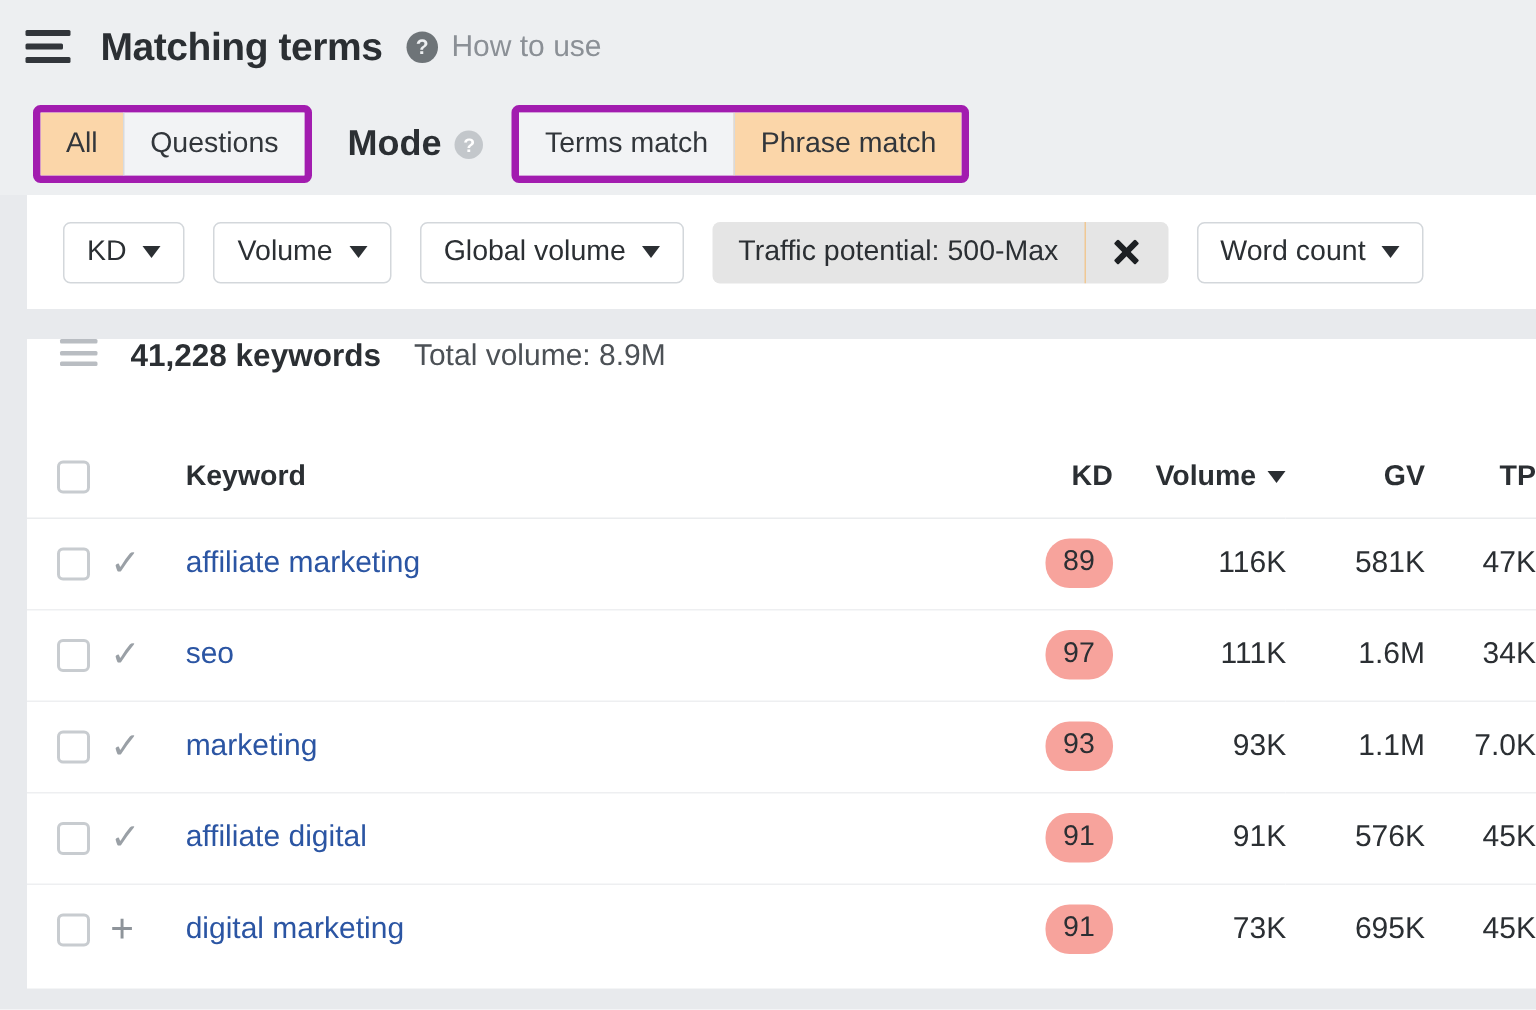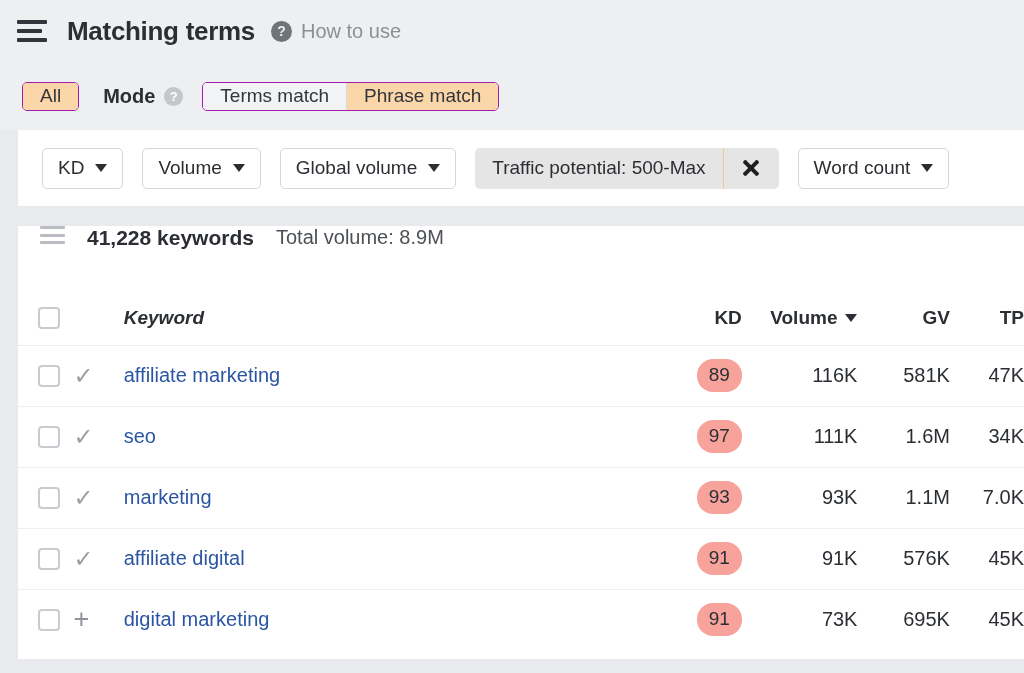--- a/index.html
+++ b/index.html
@@ -88,42 +88,42 @@
   .toggle-row {
     height: 68px;
     display: flex;
     align-items: center;
     padding-left: 22px;
     gap: 0;
   }
 
   .segmented {
     display: flex;
-    border: 1px solid #a21caf;
+    border: 5px solid #a21caf;
     border-radius: 5px;
     overflow: hidden;
     background: #f2f3f5;
-    height: 29px;
+    height: 52px;
   }
   .seg {
     display: flex;
     align-items: center;
     justify-content: center;
     padding: 0 17px;
     font-size: 19px;
     color: #32363b;
     cursor: pointer;
     background: #f2f3f5;
     white-space: nowrap;
   }
   .seg + .seg { border-left: 1px solid #d7dade; }
   .seg.active { background: #fbd6a9; }
 
   .mode-label {
-    font-size: 20px;
+    font-size: 24px;
     font-weight: bold;
     color: #2b2f33;
     margin-left: 24px;
     margin-right: 9px;
     white-space: nowrap;
   }
   .help-light {
     width: 19px; height: 19px;
     border-radius: 50%;
     background: #c3c7cb;
@@ -277,21 +277,21 @@
   thead tr { height: 53px; }
   thead th {
     font-size: 19px;
     font-weight: bold;
     color: #2b2f33;
     text-align: right;
     padding-right: 0;
     border-bottom: 1px solid #eaecee;
     white-space: nowrap;
   }
-  thead th.h-kw { text-align: left; padding-left: 4px; font-style: italic; }
+  thead th.h-kw { text-align: left; padding-left: 4px; }
   thead th.h-blank { border-bottom: 1px solid #eaecee; }
   thead th.h-first { border-bottom: 1px solid #eaecee; }
 
   .sort-wrap {
     display: inline-flex;
     align-items: center;
     gap: 8px;
     cursor: pointer;
   }
   .caret-sm {
@@ -365,20 +365,21 @@
           <span></span>
       </div>
       <div class="page-title">Matching terms</div>
       <div class="help-dark">?</div>
       <div class="how-to-use">How to use</div>
     </div>
 
     <div class="toggle-row">
       <div class="segmented">
         <div class="seg active">All</div>
+        <div class="seg">Questions</div>
       </div>
 
       <div class="mode-label">Mode</div>
       <div class="help-light">?</div>
 
       <div class="segmented">
         <div class="seg">Terms match</div>
         <div class="seg active">Phrase match</div>
       </div>
     </div>

